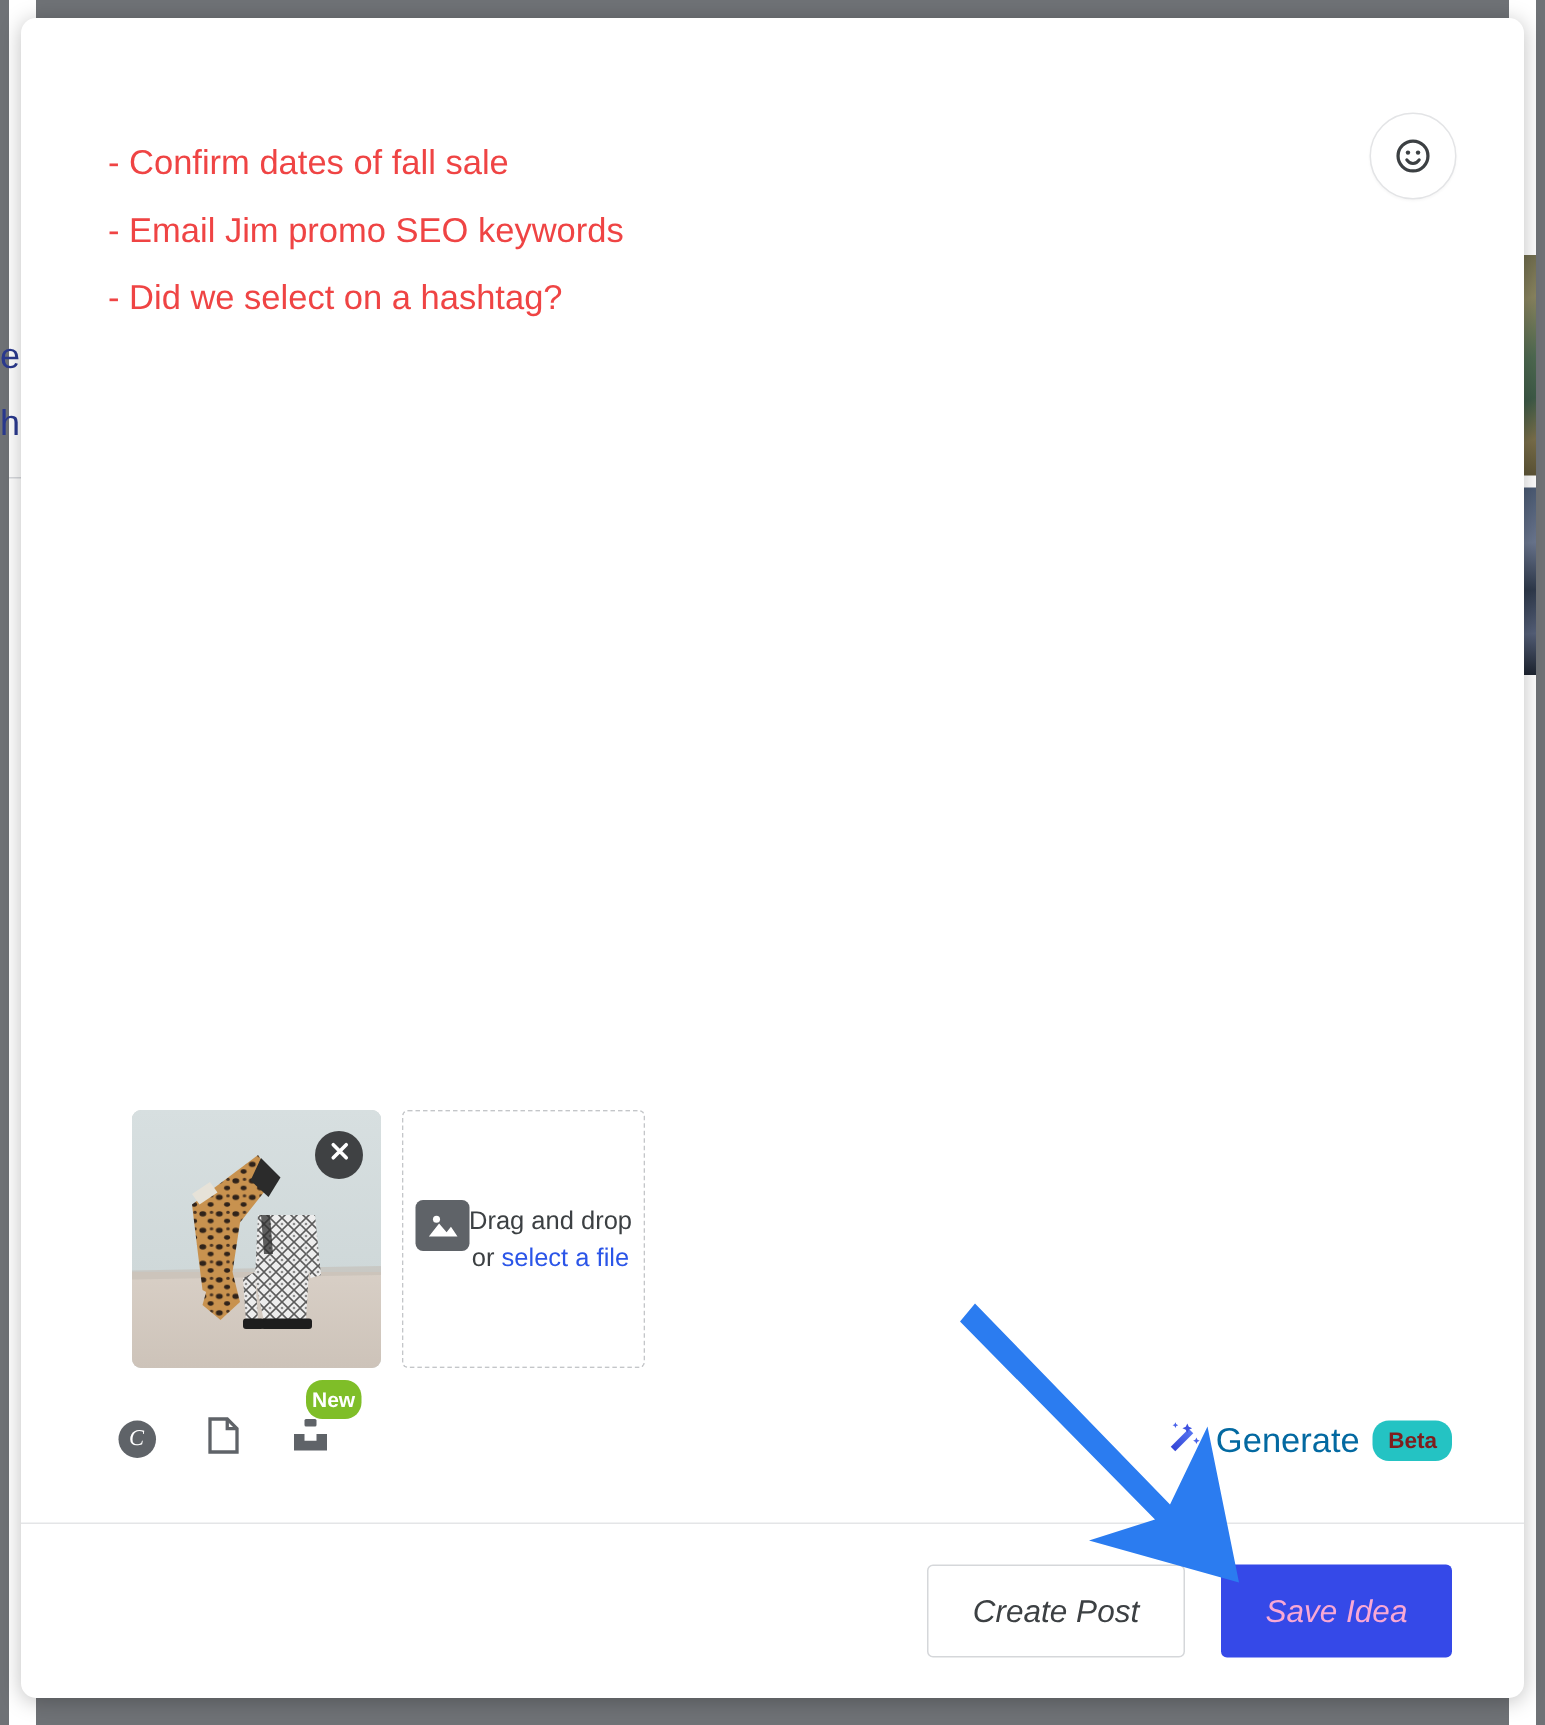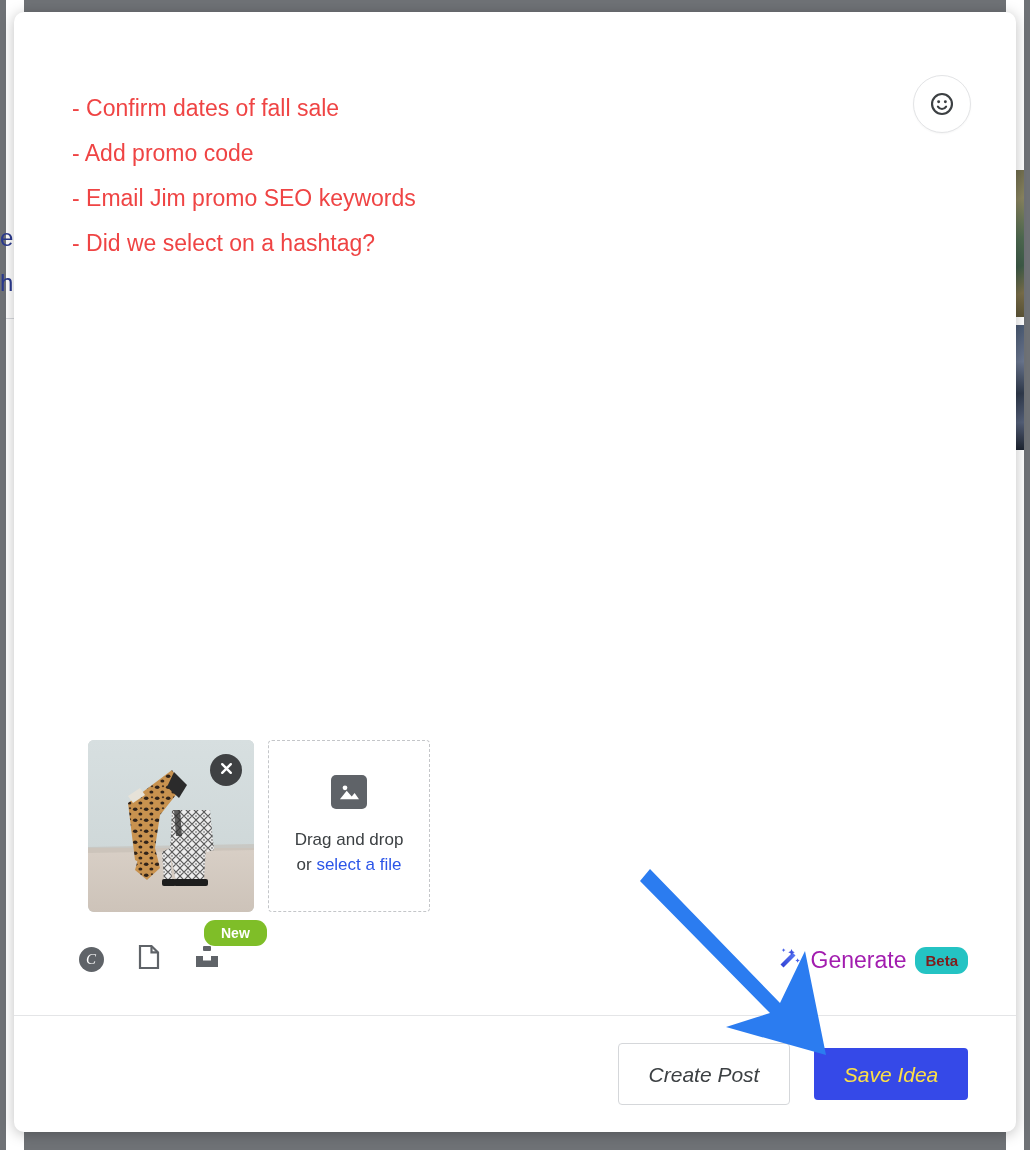--- a/index.html
+++ b/index.html
@@ -165,21 +165,21 @@
     justify-content: center;
     cursor: pointer;
   }
   .dropzone {
     width: 160px;
     height: 170px;
     border: 1px dashed #c4c6c9;
     border-radius: 4px;
     background: #ffffff;
     display: flex;
-    flex-direction: column;
+    flex-direction: row;
     align-items: center;
     justify-content: center;
     cursor: pointer;
   }
   .dz-icon {
     width: 36px;
     height: 34px;
     border-radius: 5px;
     background: #5f6368;
     display: flex;
@@ -237,37 +237,37 @@
   }
   .new-badge {
     position: absolute;
     left: 14px;
     top: -22px;
     background: #7fbe28;
     color: #ffffff;
     font-size: 14px;
     font-weight: bold;
     line-height: 1;
-    padding: 6px 17px;
+    padding: 6px 4px;
     border-radius: 11px;
     white-space: nowrap;
   }
 
   .generate-group {
     position: absolute;
     right: 48px;
     top: 3px;
     display: flex;
     align-items: center;
     gap: 9px;
     cursor: pointer;
   }
   .generate-label {
     font-size: 23px;
-    color: #a21caf;
+    color: #0369a1;
     line-height: 1;
   }
   .beta-badge {
     background: #24c3c3;
     color: #7f1d1d;
     font-size: 15px;
     font-weight: bold;
     line-height: 1;
     padding: 6px 10px;
     border-radius: 11px;
@@ -308,24 +308,24 @@
   }
   .btn-secondary {
     background: #ffffff;
     color: #3c4043;
     border: 1px solid #d5d7da;
     width: 170px;
     height: 60px;
   }
   .btn-primary {
     background: #3549e8;
-    color: #fde047;
+    color: #f9a8d4;
     border: none;
     width: 154px;
-    height: 52px;
+    height: 62px;
   }
 
   
   .annotation-arrow {
     position: absolute;
     left: 630px;
     top: 855px;
     width: 230px;
     height: 215px;
     pointer-events: none;
@@ -356,21 +356,20 @@
           <circle cx="12" cy="12" r="9.2" stroke="#3c4043" stroke-width="2"></circle>
           <circle cx="8.9" cy="9.9" r="1.35" fill="#3c4043"></circle>
           <circle cx="15.1" cy="9.9" r="1.35" fill="#3c4043"></circle>
           <path d="M8.2 14.4c1.0 1.5 2.3 2.2 3.8 2.2s2.8-.7 3.8-2.2" stroke="#3c4043" stroke-width="1.9" stroke-linecap="round"></path>
         </svg>
       </span>
     </div>
 
     <div class="note-text">
       <div class="note-line">- Confirm dates of fall sale</div>
-      <div class="note-line">- Add promo code</div>
       <div class="note-line">- Email Jim promo SEO keywords</div>
       <div class="note-line">- Did we select on a hashtag?</div>
     </div>
 
     <div class="attachments">
 
       <div class="thumb">
         <svg class="photo" viewBox="0 0 166 172" preserveAspectRatio="none">
           <defs>
             <linearGradient id="wallG" x1="0" y1="0" x2="0" y2="1">

